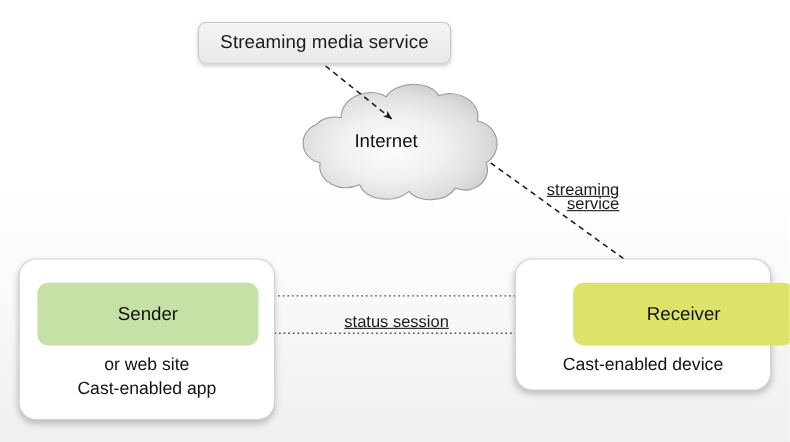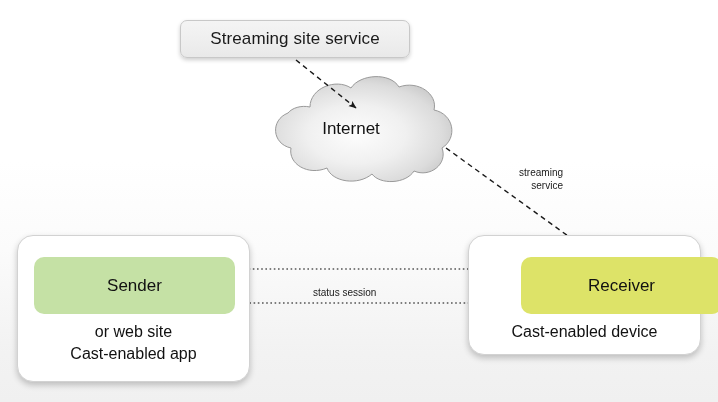--- a/index.html
+++ b/index.html
@@ -138,24 +138,25 @@
     font-size: 16px;
     color: #111;
     line-height: 22px;
   }
   #sender-caption { top: 85px; }
   #receiver-caption { top: 85px; }
 
   
   .edge-label {
     position: absolute;
-    font-size: 10px;
+    font-size: 15px;
     color: #1a1a1a;
     white-space: nowrap;
     line-height: 13px;
+    text-decoration: underline;
   }
   #label-session {
     left: 286px;
     top: 251px;
   }
   #label-status {
     left: 313px;
     top: 286px;
   }
   #label-streaming {
@@ -164,21 +165,21 @@
     text-align: right;
     width: 66px;
   }
 </style>
 </head>
 <body>
 
 <div id="canvas">
 
   <div id="service-box">
-    <span class="lbl">Streaming site service</span>
+    <span class="lbl">Streaming media service</span>
   </div>
 
   <div id="cloud-wrap">
     <svg width="212" height="114" viewBox="0 0 212 114" aria-hidden="true">
       <defs>
         <radialGradient id="cloudGrad" cx="46%" cy="55%" r="62%">
           <stop offset="0%" stop-color="#fdfdfd"></stop>
           <stop offset="45%" stop-color="#f0f0f0"></stop>
           <stop offset="78%" stop-color="#dcdcdc"></stop>
           <stop offset="100%" stop-color="#c4c4c4"></stop>

